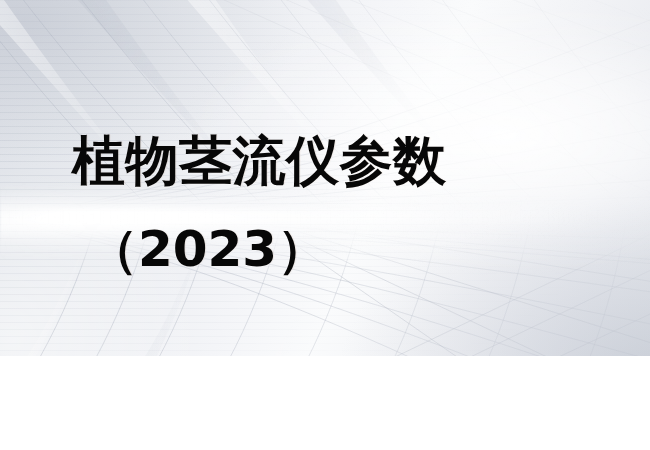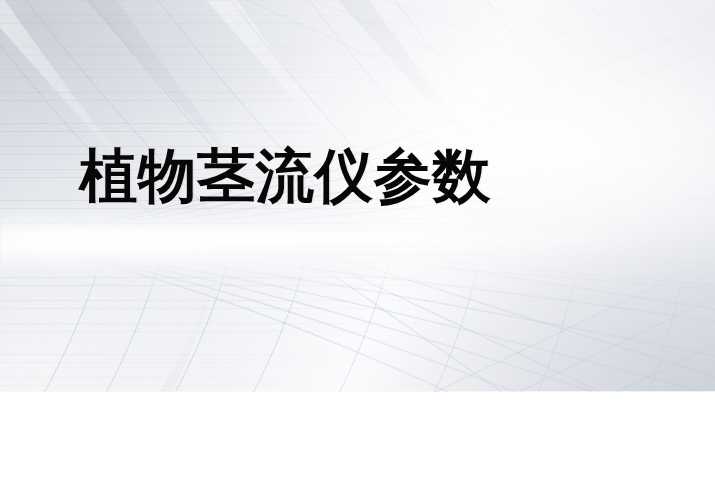--- a/index.html
+++ b/index.html
@@ -293,15 +293,16 @@
     </svg>
   </div>
 
   <div class="bg-layer bg-lines-h"></div>
   <div class="bg-layer bg-glow-right"></div>
   <div class="bg-layer bg-streak"></div>
   <div class="bg-layer bg-streak-thin"></div>
 
   <div class="text-block">
     <h1 class="title-line">植物茎流仪参数</h1>
+    <h2 class="subtitle-line">（2023）</h2>
   </div>
 
 </div>
 
 </body></html>

